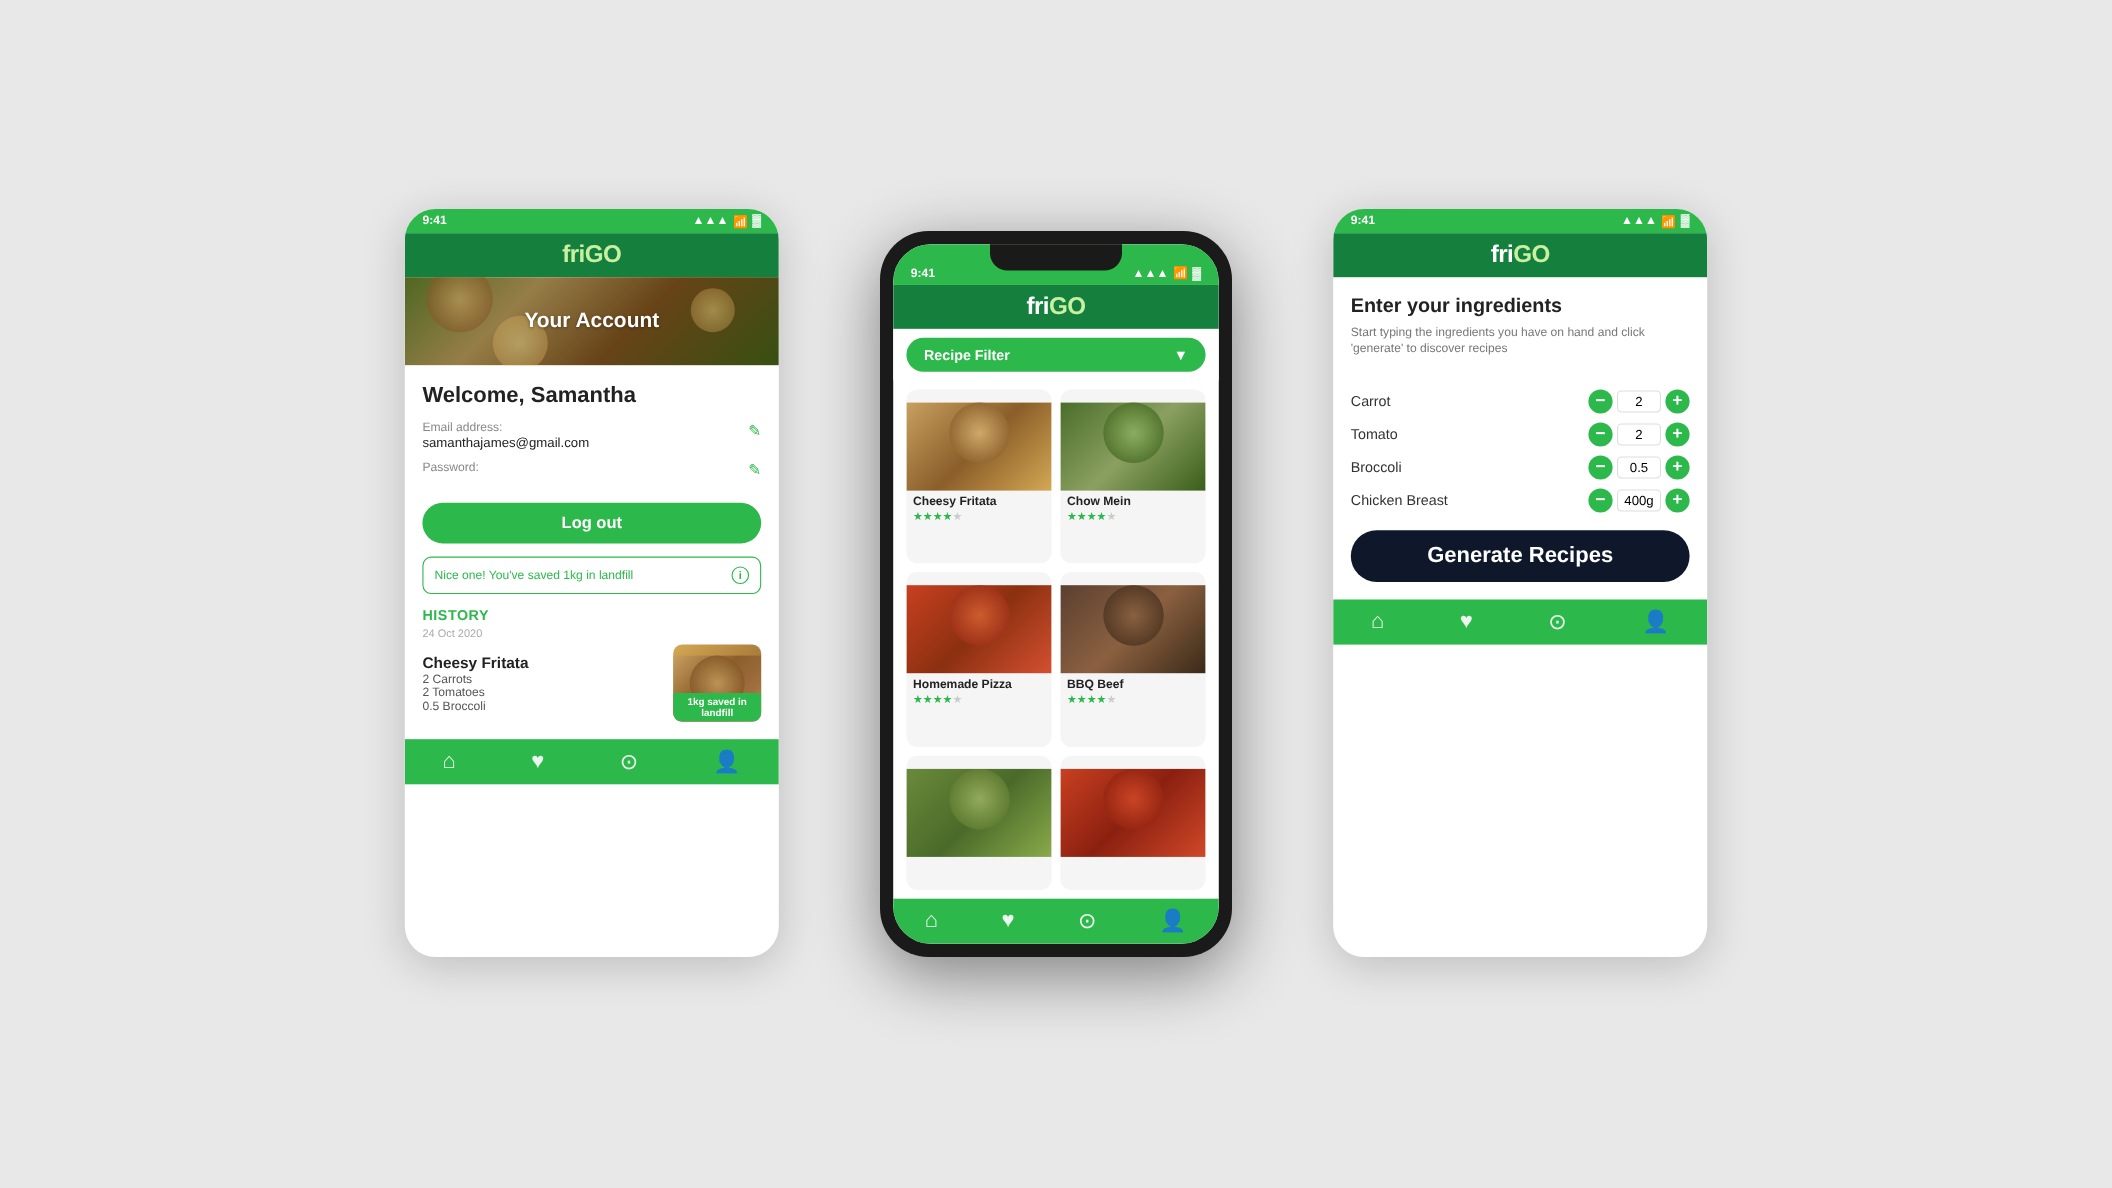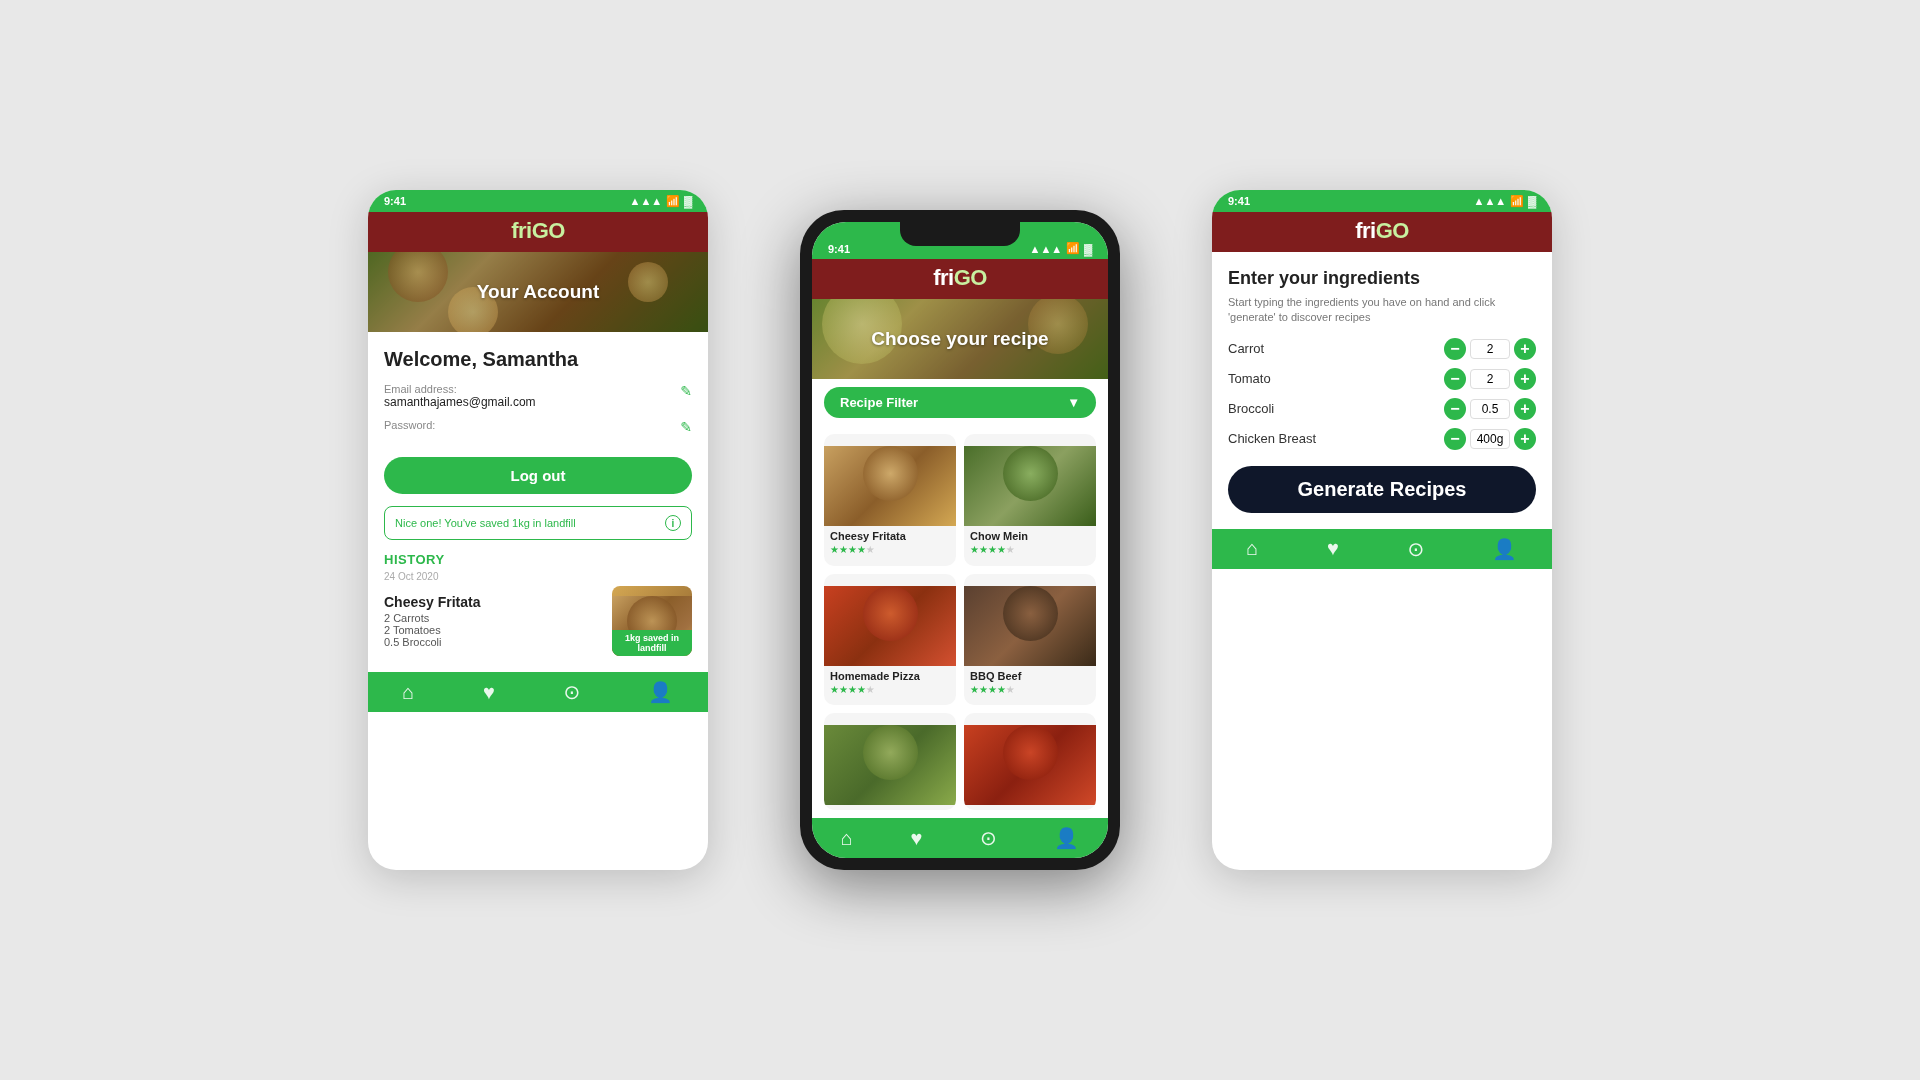--- a/index.html
+++ b/index.html
@@ -97,21 +97,21 @@
       align-items: center;
       min-height: 22px;
     }
 
     .status-bar-center { background: #2db84b; color: white; font-size: 11px; font-weight: 600; padding: 20px 16px 4px; display: flex; justify-content: space-between; align-items: flex-end; min-height: 36px; }
 
     .status-icons { display: flex; gap: 4px; align-items: center; }
 
     
     .app-header {
-      background: #7f1d1d;
+      background: #15803d;
       text-align: center;
       padding: 6px 0 8px;
       color: white;
     }
 
     .app-logo {
       font-size: 22px;
       font-weight: 800;
       letter-spacing: -0.5px;
       color: white;
@@ -398,21 +398,21 @@
     .ingredients-title {
       font-size: 18px;
       font-weight: 700;
       color: #222;
       margin-bottom: 6px;
     }
 
     .ingredients-subtitle {
       font-size: 11px;
       color: #777;
-      margin-bottom: 12px;
+      margin-bottom: 28px;
       line-height: 1.4;
     }
 
     .ingredient-input {
       width: 100%;
       border: 1.5px solid #ddd;
       border-radius: 8px;
       padding: 8px 12px;
       font-size: 12px;
       color: #aaa;
@@ -586,26 +586,20 @@
           <span>📶</span>
           <span>▓</span>
         </div>
       </div>
 
       <div class="app-header">
         <div class="app-logo">fri<span style="color:#c8f0a0">GO</span>
         </div>
       </div>
 
-      <div class="hero-banner hero-center">
-        <div class="hero-overlay"></div>
-        <div style="position:absolute;width:80px;height:80px;border-radius:50%;background:radial-gradient(#e8e0a0,#a0a040);top:-15px;left:10px;opacity:0.5;"></div>
-        <div style="position:absolute;width:60px;height:60px;border-radius:50%;background:radial-gradient(#f0d080,#8a6020);top:-5px;right:20px;opacity:0.4;"></div>
-        <span class="hero-banner-text">Choose your recipe</span>
-      </div>
 
       <div class="filter-bar">
         <button class="filter-btn">
           <span>Recipe Filter</span>
           <span>▼</span>
         </button>
       </div>
 
       <div class="recipe-grid">
 

